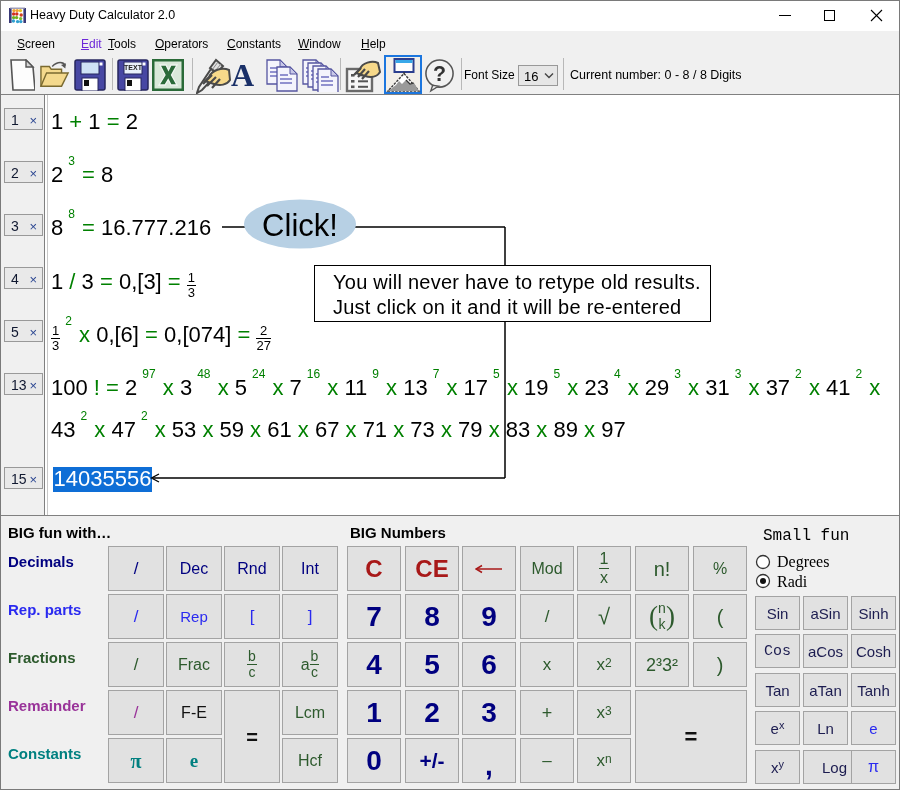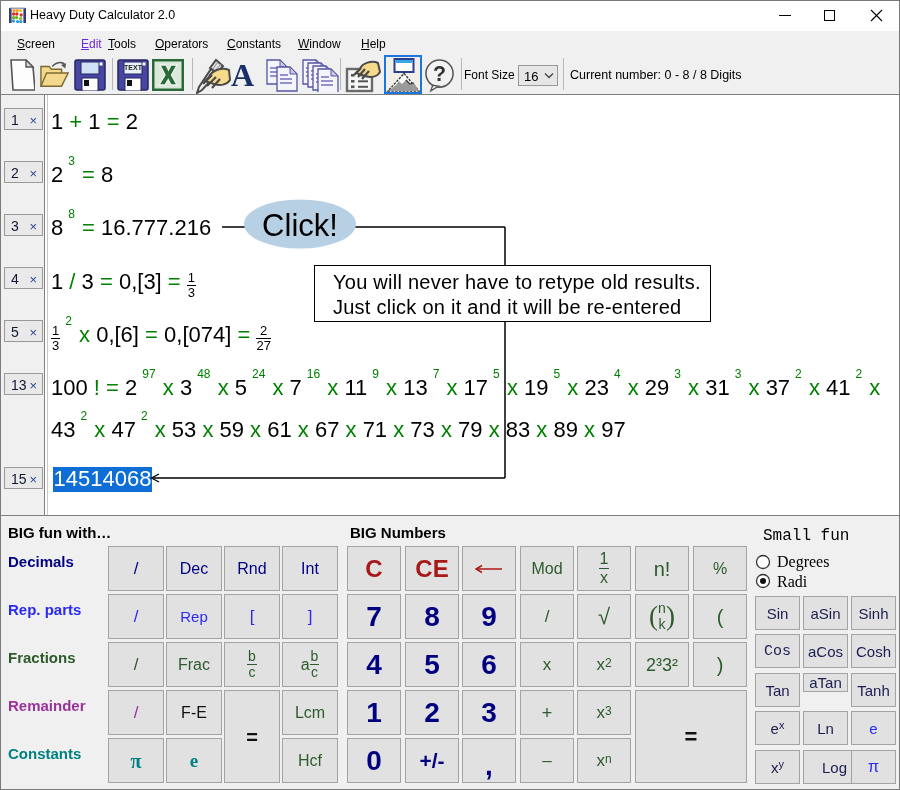--- a/index.html
+++ b/index.html
@@ -199,21 +199,21 @@
     <span style="position:absolute;left:6px;top:3px;color:#101830;font-size:14px">15</span>
     <span style="position:absolute;right:5px;top:4px;color:#2c4792;font-size:13px">×</span>
   </div>
 <div class="row" style="left:51px;top:109px">1 <g1>+</g1> 1 <g1>=</g1> 2</div>
 <div class="row" style="left:51px;top:162px">2<sup class="h">3</sup> <g1>=</g1> 8</div>
 <div class="row" style="left:51px;top:215px">8<sup class="h">8</sup> <g1>=</g1> 16.777.216</div>
 <div class="row" style="left:51px;top:269px">1 <g1>/</g1> 3 <g1>=</g1> 0,[3] <g1>=</g1> <span class="frac"><span class="n">1</span><span class="d">3</span></span></div>
 <div class="row" style="left:51px;top:322px"><span class="frac"><span class="n">1</span><span class="d">3</span></span><sup class="h">2</sup> <g1>x</g1> 0,[6] <g1>=</g1> 0,[074] <g1>=</g1> <span class="frac"><span class="n">2</span><span class="d">27</span></span></div>
 <div class="row" style="left:51px;top:375px">100 <g1>!</g1> <g1>=</g1> 2<sup class="h">97</sup> <g1>x</g1> 3<sup class="h">48</sup> <g1>x</g1> 5<sup class="h">24</sup> <g1>x</g1> 7<sup class="h">16</sup> <g1>x</g1> 11<sup class="h">9</sup> <g1>x</g1> 13<sup class="h">7</sup> <g1>x</g1> 17<sup class="h">5</sup> <g1>x</g1> 19<sup class="h">5</sup> <g1>x</g1> 23<sup class="h">4</sup> <g1>x</g1> 29<sup class="h">3</sup> <g1>x</g1> 31<sup class="h">3</sup> <g1>x</g1> 37<sup class="h">2</sup> <g1>x</g1> 41<sup class="h">2</sup> <g1>x</g1></div>
 <div class="row" style="left:51px;top:417px">43<sup class="h">2</sup> <g1>x</g1> 47<sup class="h">2</sup> <g1>x</g1> 53 <g1>x</g1> 59 <g1>x</g1> 61 <g1>x</g1> 67 <g1>x</g1> 71 <g1>x</g1> 73 <g1>x</g1> 79 <g1>x</g1> 83 <g1>x</g1> 89 <g1>x</g1> 97</div>
-<div class="row" style="left:53px;top:467px;line-height:24.5px"><span style="display:inline-block;background:#0e6ed6;color:#fff;padding:0 0.5px;height:24.5px">14514068</span></div>
+<div class="row" style="left:53px;top:467px;line-height:24.5px"><span style="display:inline-block;background:#0e6ed6;color:#fff;padding:0 0.5px;height:24.5px">14035556</span></div>
 <svg class="ab" style="left:0;top:0;z-index:5;pointer-events:none" width="900" height="520" viewBox="0 0 900 520">
 <line x1="222" y1="227" x2="245" y2="227" stroke="#000" stroke-width="1.5"></line>
 <line x1="355" y1="227" x2="505" y2="227" stroke="#000" stroke-width="1.5"></line>
 <line x1="505" y1="227" x2="505" y2="478" stroke="#000" stroke-width="1.5"></line>
 <line x1="505" y1="478" x2="153" y2="478" stroke="#000" stroke-width="1.4"></line>
 <path d="M159 474 L151.5 478 L159 482" fill="none" stroke="#000" stroke-width="1.3"></path>
 <ellipse cx="300" cy="224" rx="56" ry="24.5" fill="#b7d0e4"></ellipse>
 <text x="300" y="236" text-anchor="middle" font-size="31" font-family="Liberation Sans" fill="#000">Click!</text>
 </svg>
 <div class="ab" style="left:314px;top:265px;width:397px;height:57px;background:#fff;border:1px solid #000;z-index:6;font-size:20px;letter-spacing:0.25px;color:#000;padding:4px 0 0 18px;line-height:25px">You will never have to retype old results.<br>Just click on it and it will be re-entered</div>
@@ -341,19 +341,19 @@
   </svg>
 <div class="ab" style="left:777px;top:553px;font-size:16px;font-family:'Liberation Serif',serif;color:#000">Degrees</div>
 <div class="ab" style="left:777px;top:573px;font-size:16px;font-family:'Liberation Serif',serif;color:#000">Radi</div>
 <div class="btn" style="left:755px;top:596px;width:45px;height:34px;font-size:15px;color:#1c1c50;">Sin</div>
 <div class="btn" style="left:803px;top:596px;width:45px;height:34px;font-size:15px;color:#1c1c50;">aSin</div>
 <div class="btn" style="left:851px;top:596px;width:45px;height:34px;font-size:15px;color:#1c1c50;">Sinh</div>
 <div class="btn" style="left:755px;top:634px;width:45px;height:34px;font-size:15px;color:#1c1c50;font-family:Liberation Mono, monospace;">Cos</div>
 <div class="btn" style="left:803px;top:634px;width:45px;height:34px;font-size:15px;color:#1c1c50;">aCos</div>
 <div class="btn" style="left:851px;top:634px;width:45px;height:34px;font-size:15px;color:#1c1c50;">Cosh</div>
 <div class="btn" style="left:755px;top:673px;width:45px;height:34px;font-size:15px;color:#1c1c50;">Tan</div>
-<div class="btn" style="left:803px;top:673px;width:45px;height:19px;font-size:15px;color:#1c1c50;">aTan</div>
+<div class="btn" style="left:803px;top:673px;width:45px;height:34px;font-size:15px;color:#1c1c50;">aTan</div>
 <div class="btn" style="left:851px;top:673px;width:45px;height:34px;font-size:15px;color:#1c1c50;">Tanh</div>
 <div class="btn" style="left:755px;top:711px;width:45px;height:34px;font-size:15px;color:#1c1c50;">e<sup style="font-size:11px;position:relative;top:-3px">x</sup></div>
 <div class="btn" style="left:803px;top:711px;width:45px;height:34px;font-size:15px;color:#1c1c50;">Ln</div>
 <div class="btn" style="left:851px;top:711px;width:45px;height:34px;font-size:15px;color:#2a2af0;">e</div>
 <div class="btn" style="left:755px;top:750px;width:45px;height:34px;font-size:15px;color:#1c1c50;">x<sup style="font-size:11px;position:relative;top:-3px">y</sup></div>
 <div class="btn" style="left:803px;top:750px;width:63px;height:34px;font-size:15px;color:#1c1c50;">Log</div>
 <div class="btn" style="left:851px;top:750px;width:45px;height:34px;font-size:16px;color:#2a2af0;">π</div>
 </body></html>

